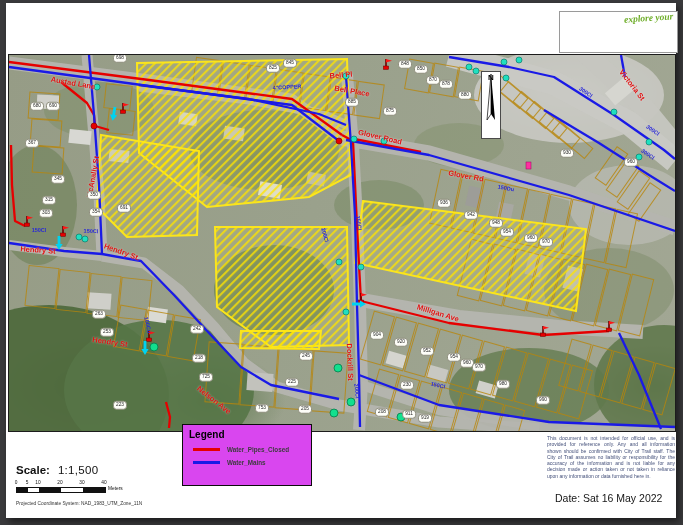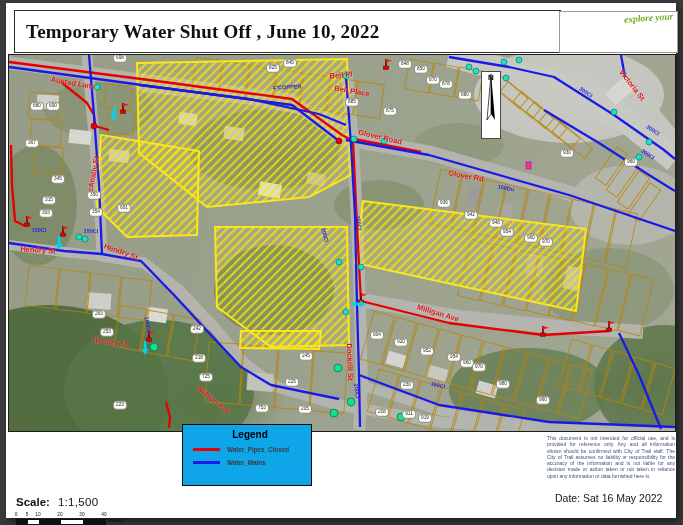--- a/index.html
+++ b/index.html
@@ -33,51 +33,48 @@
   #map-labels span{position:absolute;white-space:nowrap;}
   .street{font:bold 7.5px "Liberation Sans",sans-serif;color:#e01414;
           text-shadow:0 0 2px rgba(255,255,255,.55);}
   .pipe{font:bold 5.5px "Liberation Sans",sans-serif;color:#2828d8;}
   .addr{font:4.8px/6.5px "Liberation Sans",sans-serif;color:#2a2a2a;background:#fdfdf8;
         border:.5px solid #8d8d7c;border-radius:3.5px;padding:0 2px;}
   .north{position:absolute;left:472px;top:16px;width:18px;height:66px;background:#fff;
          border:1px solid #4a4a4a;text-align:center;}
   .north .n{font:bold 8px "Liberation Sans",sans-serif;color:#000;display:block;margin-top:1px;}
   
-  .legend{position:absolute;left:176px;top:421px;width:128px;height:60px;background:#0ea5e9;
-          border:1.6px solid #0c0c0c;text-align:center;}
+  .legend{position:absolute;left:176px;top:421px;width:128px;height:60px;background:#d946ef;
+          border:1.6px solid #0c0c0c;}
   .legend-title{font:bold 10px "Liberation Sans",sans-serif;color:#000;margin:4px 0 3px 6px;}
   .legend-row{display:flex;align-items:center;margin:6px 0 0 10px;}
   .legend-swatch{width:27px;height:2.6px;margin-right:7px;}
   .legend-label{font:bold 6.3px "Liberation Sans",sans-serif;color:#3c3c3c;}
   
   .scaleblock{position:absolute;left:10px;top:461px;width:230px;}
-  .scale-line{font:bold 11.5px "Liberation Sans",sans-serif;color:#111;margin-top:32px;}
+  .scale-line{font:bold 11.5px "Liberation Sans",sans-serif;color:#111;}
   .scale-line .val{font-weight:normal;margin-left:8px;letter-spacing:.3px;}
   .sbar{position:relative;margin-top:4px;height:16px;}
   .sbar .tick{position:absolute;top:0;font:4.8px "Liberation Sans",sans-serif;color:#111;
               transform:translateX(-50%);}
   .sbar .bar{position:absolute;left:0;top:7px;width:88px;height:4px;border:.6px solid #111;
              display:flex;}
   .sbar .seg{height:100%;}
   .sbar .units{position:absolute;left:92px;top:6px;font:4.8px "Liberation Sans",sans-serif;color:#111;}
   .projection{margin-top:5px;font:4.8px "Liberation Sans",sans-serif;color:#333;}
   
   .disclaimer{position:absolute;left:541px;top:432px;width:128px;
               font:5px/6.3px "Liberation Sans",sans-serif;color:#44507a;text-align:justify;}
   .datebox{position:absolute;left:549px;top:489px;font:10.5px "Liberation Sans",sans-serif;color:#161616;}
 </style>
 </head>
 <body>
 
 <div class="page">
 
-  <div class="title-box">
-    <span>Temporary Water Shut Off , June 10, 2022</span>
-  </div>
 
   <div class="logo-box">
     <span class="logo-tag">explore your</span>
   </div>
 
   <div class="map" id="map">
     <svg id="map-svg" width="666" height="376" viewBox="0 0 666 376">
       <defs>
         <pattern id="hatch" width="6" height="6" patternUnits="userSpaceOnUse" patternTransform="rotate(45)">
           <rect width="6" height="6" fill="rgba(255,244,60,0.10)"></rect>

